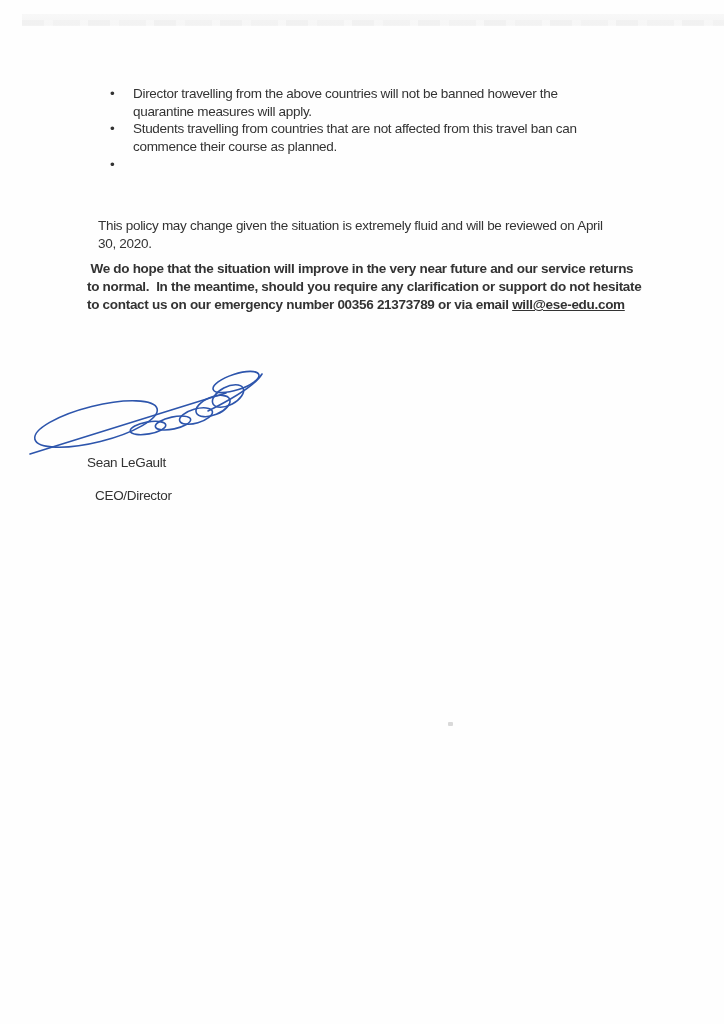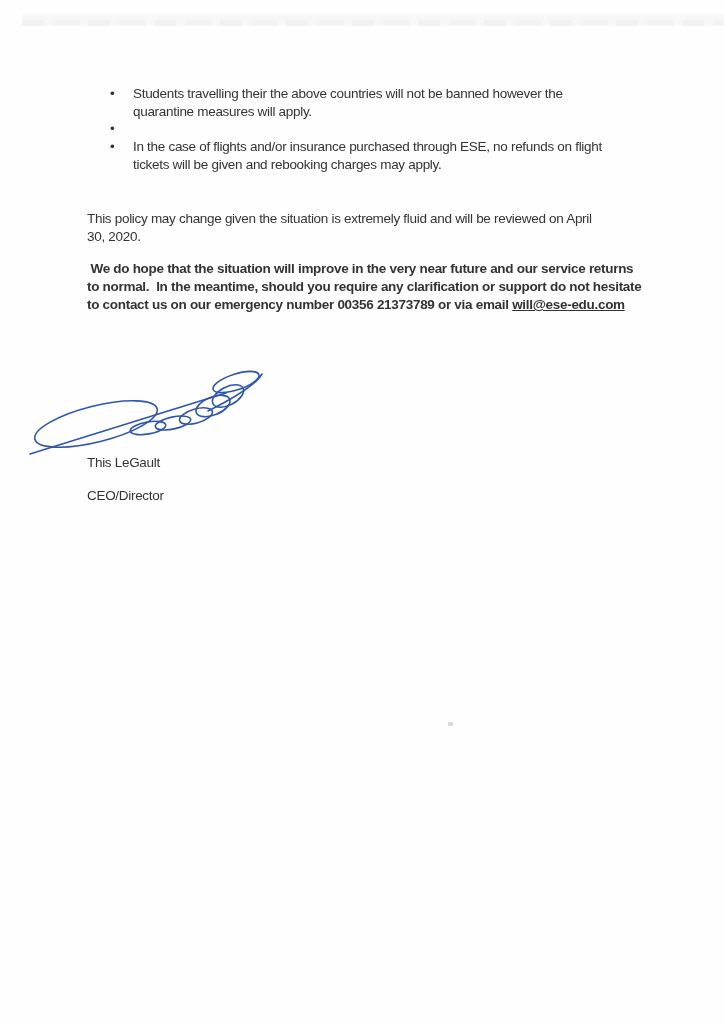--- a/index.html
+++ b/index.html
@@ -33,56 +33,56 @@
     font-size:13.5px;line-height:17.7px;letter-spacing:-0.3px;
   }
   .bullet-item{display:flex;}
   .bullet-glyph{flex:0 0 23px;width:23px;}
   .bullet-text{white-space:pre-wrap;}
   .para{
     position:absolute;left:87px;width:625px;margin:0;
     font-size:13.5px;line-height:18px;letter-spacing:-0.3px;
     white-space:pre-wrap;
   }
-  .para-policy{top:210px;}
+  .para-policy{top:217px;margin-left:11px;}
   .para-closing{top:260px;font-weight:bold;}
   .email-link{color:inherit;text-decoration:underline;cursor:pointer;}
   .sig{
     position:absolute;left:28px;top:366px;width:240px;height:90px;
     color:var(--sig-ink);
   }
   .sig path,.sig ellipse{fill:none;stroke:currentColor;stroke-width:1.6;stroke-linecap:round;}
   .signatory-name{position:absolute;left:87px;top:455px;font-size:13.5px;letter-spacing:-0.3px;}
-  .signatory-title{position:absolute;left:87px;top:488px;font-size:13.5px;letter-spacing:-0.3px;}
+  .signatory-title{position:absolute;left:95px;top:488px;font-size:13.5px;letter-spacing:-0.3px;}
   .speck{
     position:absolute;left:448px;top:722px;width:5px;height:4px;
     background:#c9c9c9;border-radius:1px;opacity:.7;
   }
 </style>
 </head>
 <body>
 
 <div class="page">
 
   <div class="artifact-band"></div>
   <div class="artifact-dashes"></div>
 
   <ul class="bullets">
     <li class="bullet-item">
       <span class="bullet-glyph">•</span>
-      <span class="bullet-text">Students travelling their the above countries will not be banned however the
+      <span class="bullet-text">Director travelling from the above countries will not be banned however the
 quarantine measures will apply.</span>
     </li>
     <li class="bullet-item">
       <span class="bullet-glyph">•</span>
+      <span class="bullet-text">Students travelling from countries that are not affected from this travel ban can
+commence their course as planned.</span>
     </li>
     <li class="bullet-item">
       <span class="bullet-glyph">•</span>
-      <span class="bullet-text">In the case of flights and/or insurance purchased through ESE, no refunds on flight
-tickets will be given and rebooking charges may apply.</span>
     </li>
   </ul>
 
   <p class="para para-policy">This policy may change given the situation is extremely fluid and will be reviewed on April
 30, 2020.</p>
 
   <p class="para para-closing"><span> We do hope that the situation will improve in the very near future and our service returns
 to normal.  In the meantime, should you require any clarification or support do not hesitate
 to contact us on our emergency number 00356 21373789 or via email </span><span class="email-link">will@ese-edu.com</span></p>
 
@@ -91,18 +91,18 @@
     <ellipse cx="68" cy="58" rx="63" ry="18" transform="rotate(-14 68 58)"></ellipse>
     <ellipse cx="120" cy="62" rx="18" ry="6" transform="rotate(-10 120 62)"></ellipse>
     <ellipse cx="145" cy="57" rx="18" ry="6" transform="rotate(-12 145 57)"></ellipse>
     <ellipse cx="168" cy="50" rx="17" ry="7" transform="rotate(-16 168 50)"></ellipse>
     <ellipse cx="185" cy="40" rx="18" ry="9" transform="rotate(-22 185 40)"></ellipse>
     <ellipse cx="200" cy="30" rx="17" ry="9" transform="rotate(-28 200 30)"></ellipse>
     <ellipse cx="208" cy="16" rx="24" ry="8" transform="rotate(-18 208 16)"></ellipse>
     <path d="M 180 45 C 210 30, 228 18, 234 8"></path>
   </svg>
 
-  <div class="signatory-name">This LeGault</div>
+  <div class="signatory-name">Sean LeGault</div>
   <div class="signatory-title">CEO/Director</div>
 
   <div class="speck"></div>
 
 </div>
 
 </body></html>

